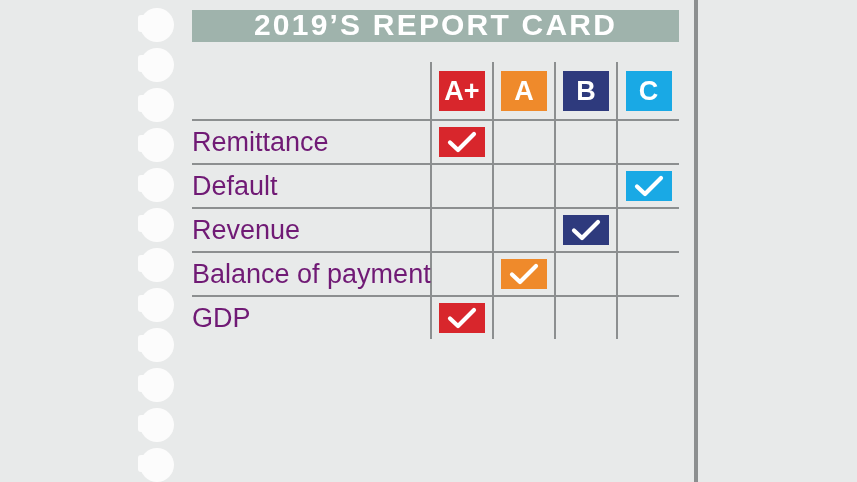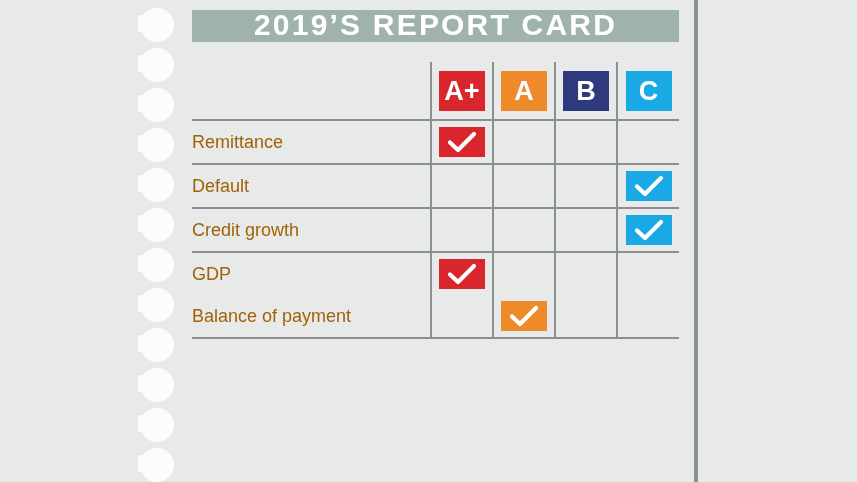--- a/index.html
+++ b/index.html
@@ -125,22 +125,22 @@
     border-bottom: 2px solid #8c8f90;
   }
   tr.data-row.last-row td {
     border-bottom: none;
   }
   tr.data-row td.mark-cell {
     border-left: 2px solid #8c8f90;
     text-align: center;
   }
   td.row-label {
-    font-size: 18px;
-    color: #a16207;
+    font-size: 27px;
+    color: #701a75;
     padding-left: 6px;
     white-space: nowrap;
     font-family: "Liberation Sans", sans-serif;
   }
 
   .check-box {
     display: inline-block;
     width: 46px;
     height: 30px;
     position: relative;
@@ -253,44 +253,44 @@
         <tr class="data-row">
           <td class="row-label">Default</td>
           <td class="mark-cell"><span class="check-box empty"></span></td>
           <td class="mark-cell"><span class="check-box empty"></span></td>
           <td class="mark-cell"><span class="check-box empty"></span></td>
           <td class="mark-cell"><span class="check-box" style="background: rgb(25, 169, 229);"><svg viewBox="0 0 46 30" xmlns="http://www.w3.org/2000/svg">
                 <path d="M11 15.5 L19 23 L35 7" fill="none" stroke="#ffffff" stroke-width="4.2" stroke-linecap="round" stroke-linejoin="round"></path>
               </svg></span></td>
         </tr>
         <tr class="data-row">
-          <td class="row-label">Credit growth</td>
-          <td class="mark-cell"><span class="check-box empty"></span></td>
-          <td class="mark-cell"><span class="check-box empty"></span></td>
-          <td class="mark-cell"><span class="check-box empty"></span></td>
-          <td class="mark-cell"><span class="check-box" style="background: rgb(25, 169, 229);"><svg viewBox="0 0 46 30" xmlns="http://www.w3.org/2000/svg">
-                <path d="M11 15.5 L19 23 L35 7" fill="none" stroke="#ffffff" stroke-width="4.2" stroke-linecap="round" stroke-linejoin="round"></path>
-              </svg></span></td>
+          <td class="row-label">Revenue</td>
+          <td class="mark-cell"><span class="check-box empty"></span></td>
+          <td class="mark-cell"><span class="check-box empty"></span></td>
+          <td class="mark-cell"><span class="check-box" style="background: rgb(46, 58, 125);"><svg viewBox="0 0 46 30" xmlns="http://www.w3.org/2000/svg">
+                <path d="M11 15.5 L19 23 L35 7" fill="none" stroke="#ffffff" stroke-width="4.2" stroke-linecap="round" stroke-linejoin="round"></path>
+              </svg></span></td>
+          <td class="mark-cell"><span class="check-box empty"></span></td>
+        </tr>
+        <tr class="data-row">
+          <td class="row-label">Balance of payment</td>
+          <td class="mark-cell"><span class="check-box empty"></span></td>
+          <td class="mark-cell"><span class="check-box" style="background: rgb(239, 138, 43);"><svg viewBox="0 0 46 30" xmlns="http://www.w3.org/2000/svg">
+                <path d="M11 15.5 L19 23 L35 7" fill="none" stroke="#ffffff" stroke-width="4.2" stroke-linecap="round" stroke-linejoin="round"></path>
+              </svg></span></td>
+          <td class="mark-cell"><span class="check-box empty"></span></td>
+          <td class="mark-cell"><span class="check-box empty"></span></td>
         </tr>
         <tr class="data-row last-row">
           <td class="row-label">GDP</td>
           <td class="mark-cell"><span class="check-box" style="background: rgb(216, 38, 44);"><svg viewBox="0 0 46 30" xmlns="http://www.w3.org/2000/svg">
                 <path d="M11 15.5 L19 23 L35 7" fill="none" stroke="#ffffff" stroke-width="4.2" stroke-linecap="round" stroke-linejoin="round"></path>
               </svg></span></td>
           <td class="mark-cell"><span class="check-box empty"></span></td>
           <td class="mark-cell"><span class="check-box empty"></span></td>
           <td class="mark-cell"><span class="check-box empty"></span></td>
         </tr>
-        <tr class="data-row">
-          <td class="row-label">Balance of payment</td>
-          <td class="mark-cell"><span class="check-box empty"></span></td>
-          <td class="mark-cell"><span class="check-box" style="background: rgb(239, 138, 43);"><svg viewBox="0 0 46 30" xmlns="http://www.w3.org/2000/svg">
-                <path d="M11 15.5 L19 23 L35 7" fill="none" stroke="#ffffff" stroke-width="4.2" stroke-linecap="round" stroke-linejoin="round"></path>
-              </svg></span></td>
-          <td class="mark-cell"><span class="check-box empty"></span></td>
-          <td class="mark-cell"><span class="check-box empty"></span></td>
-        </tr>
       </tbody>
   </table>
 
 </div>
 
 <div id="right-rule"></div>
 
 </body></html>

